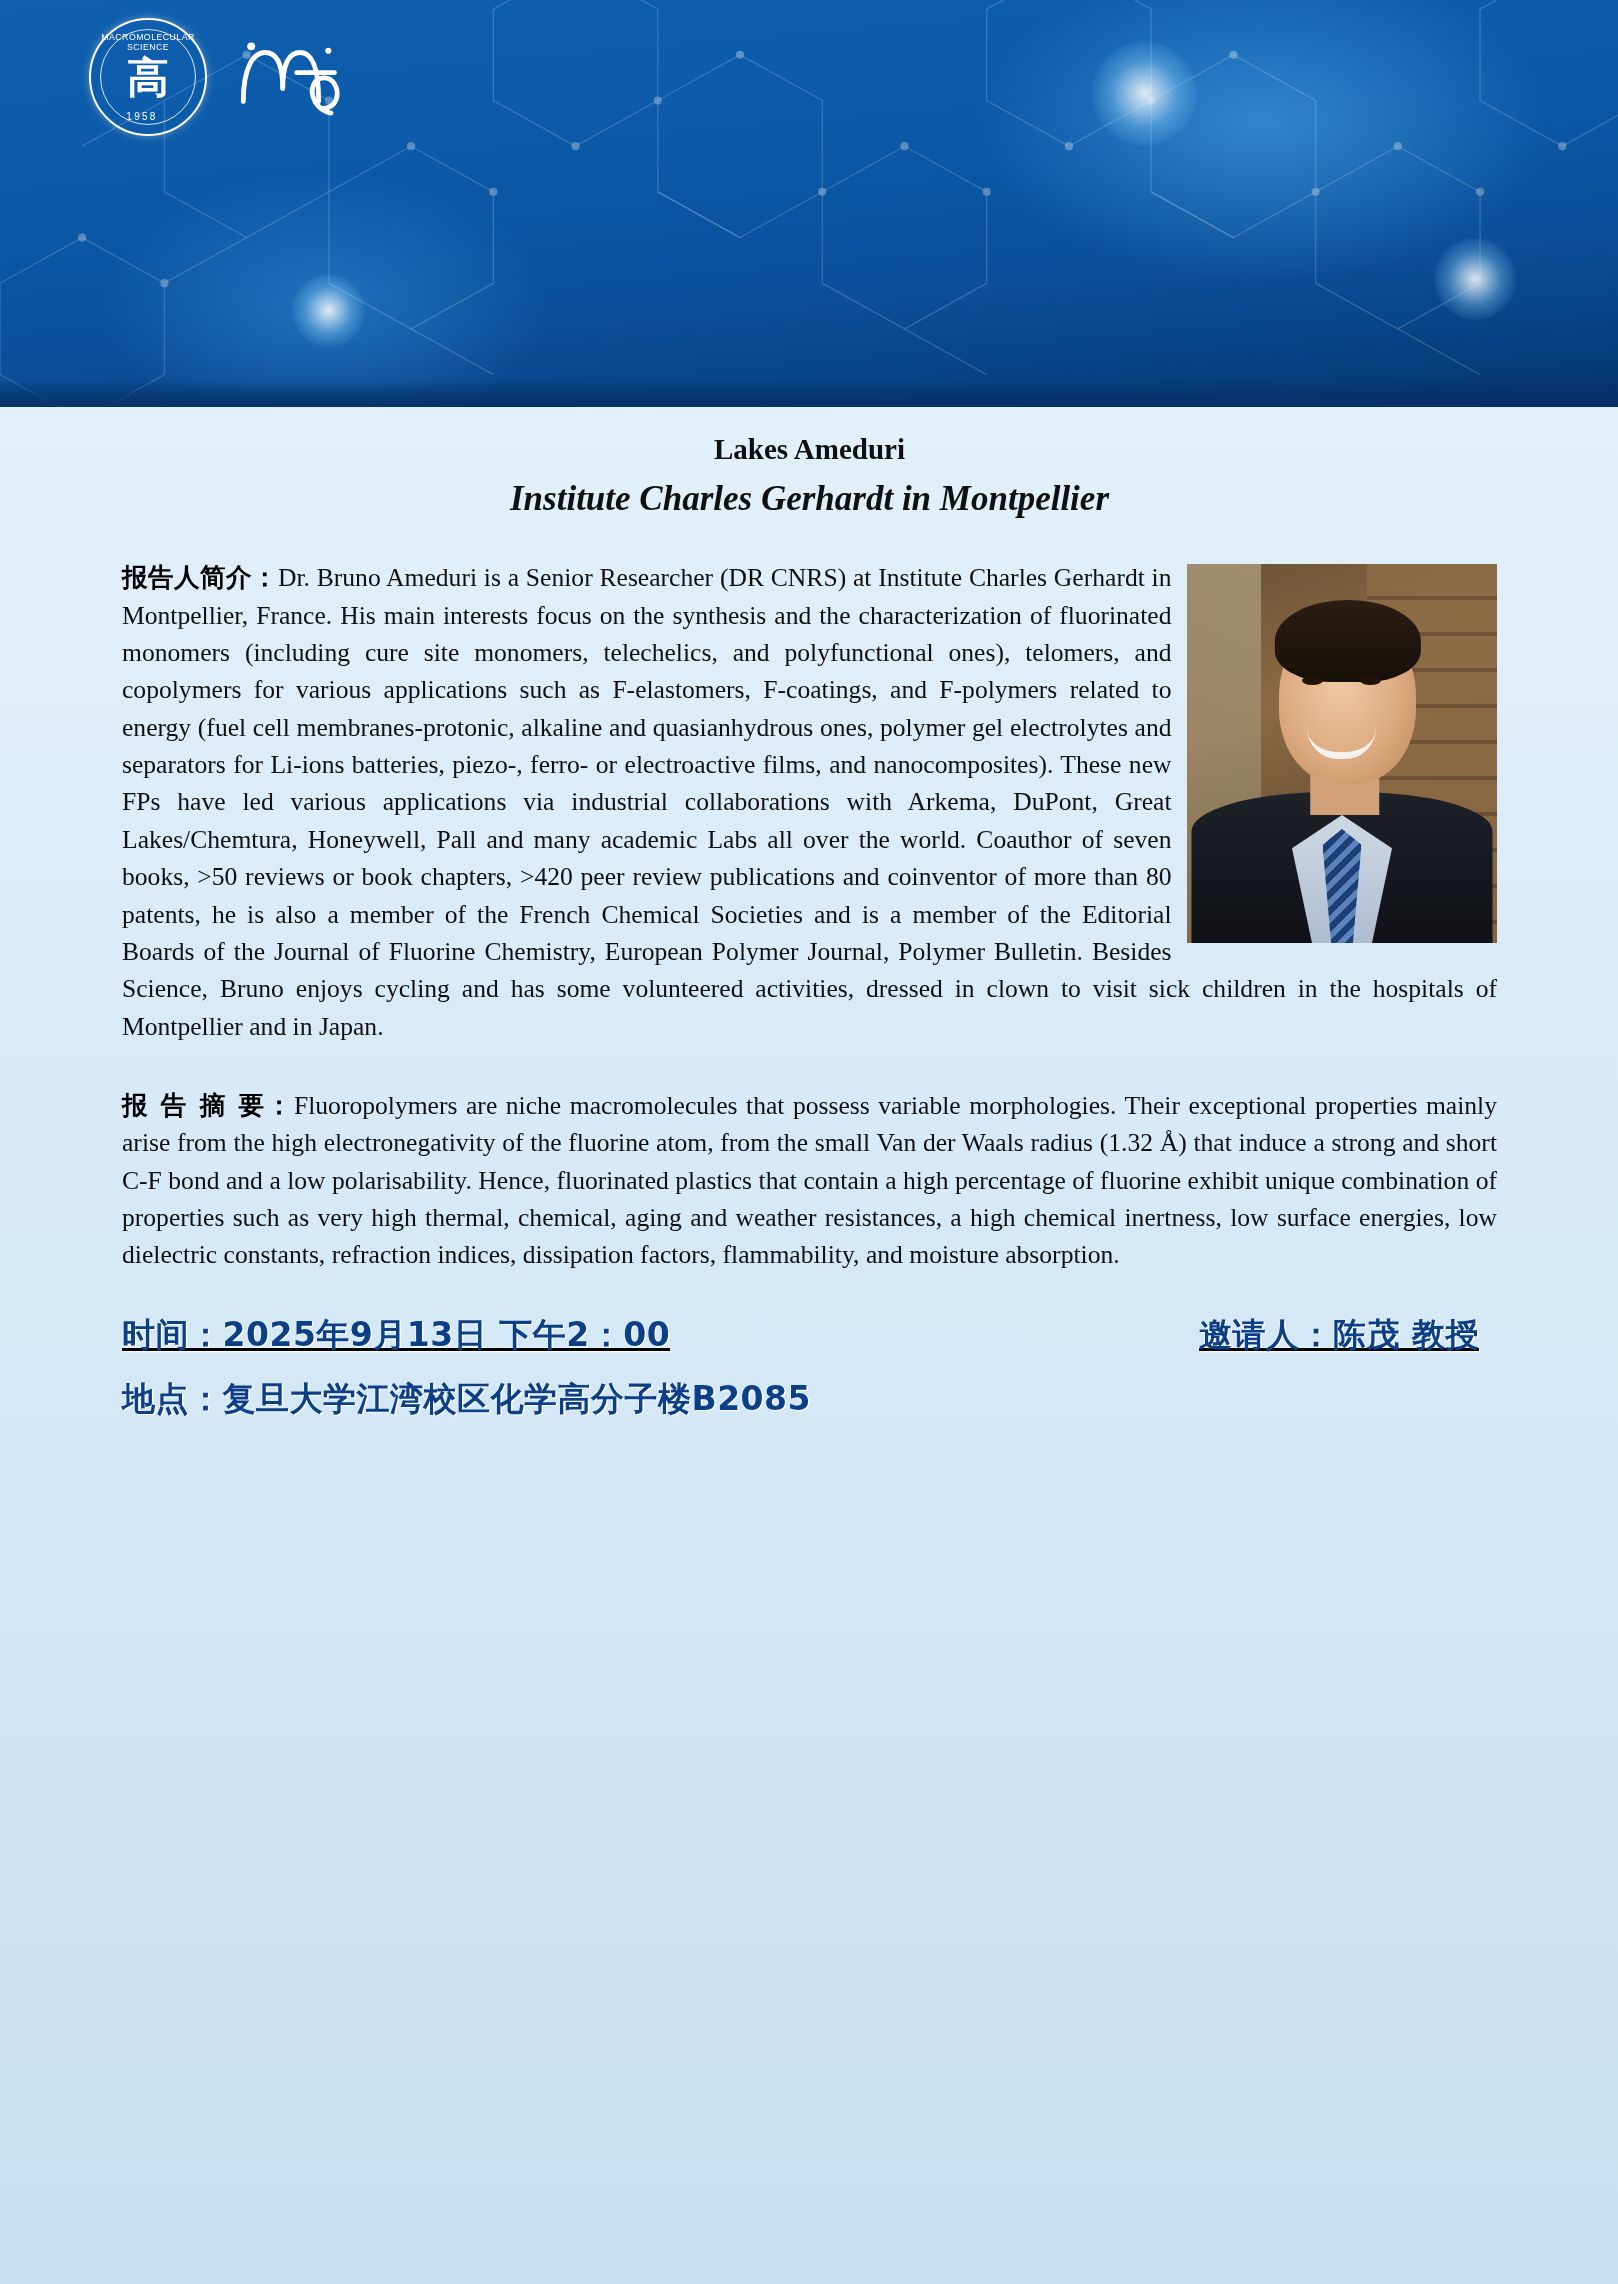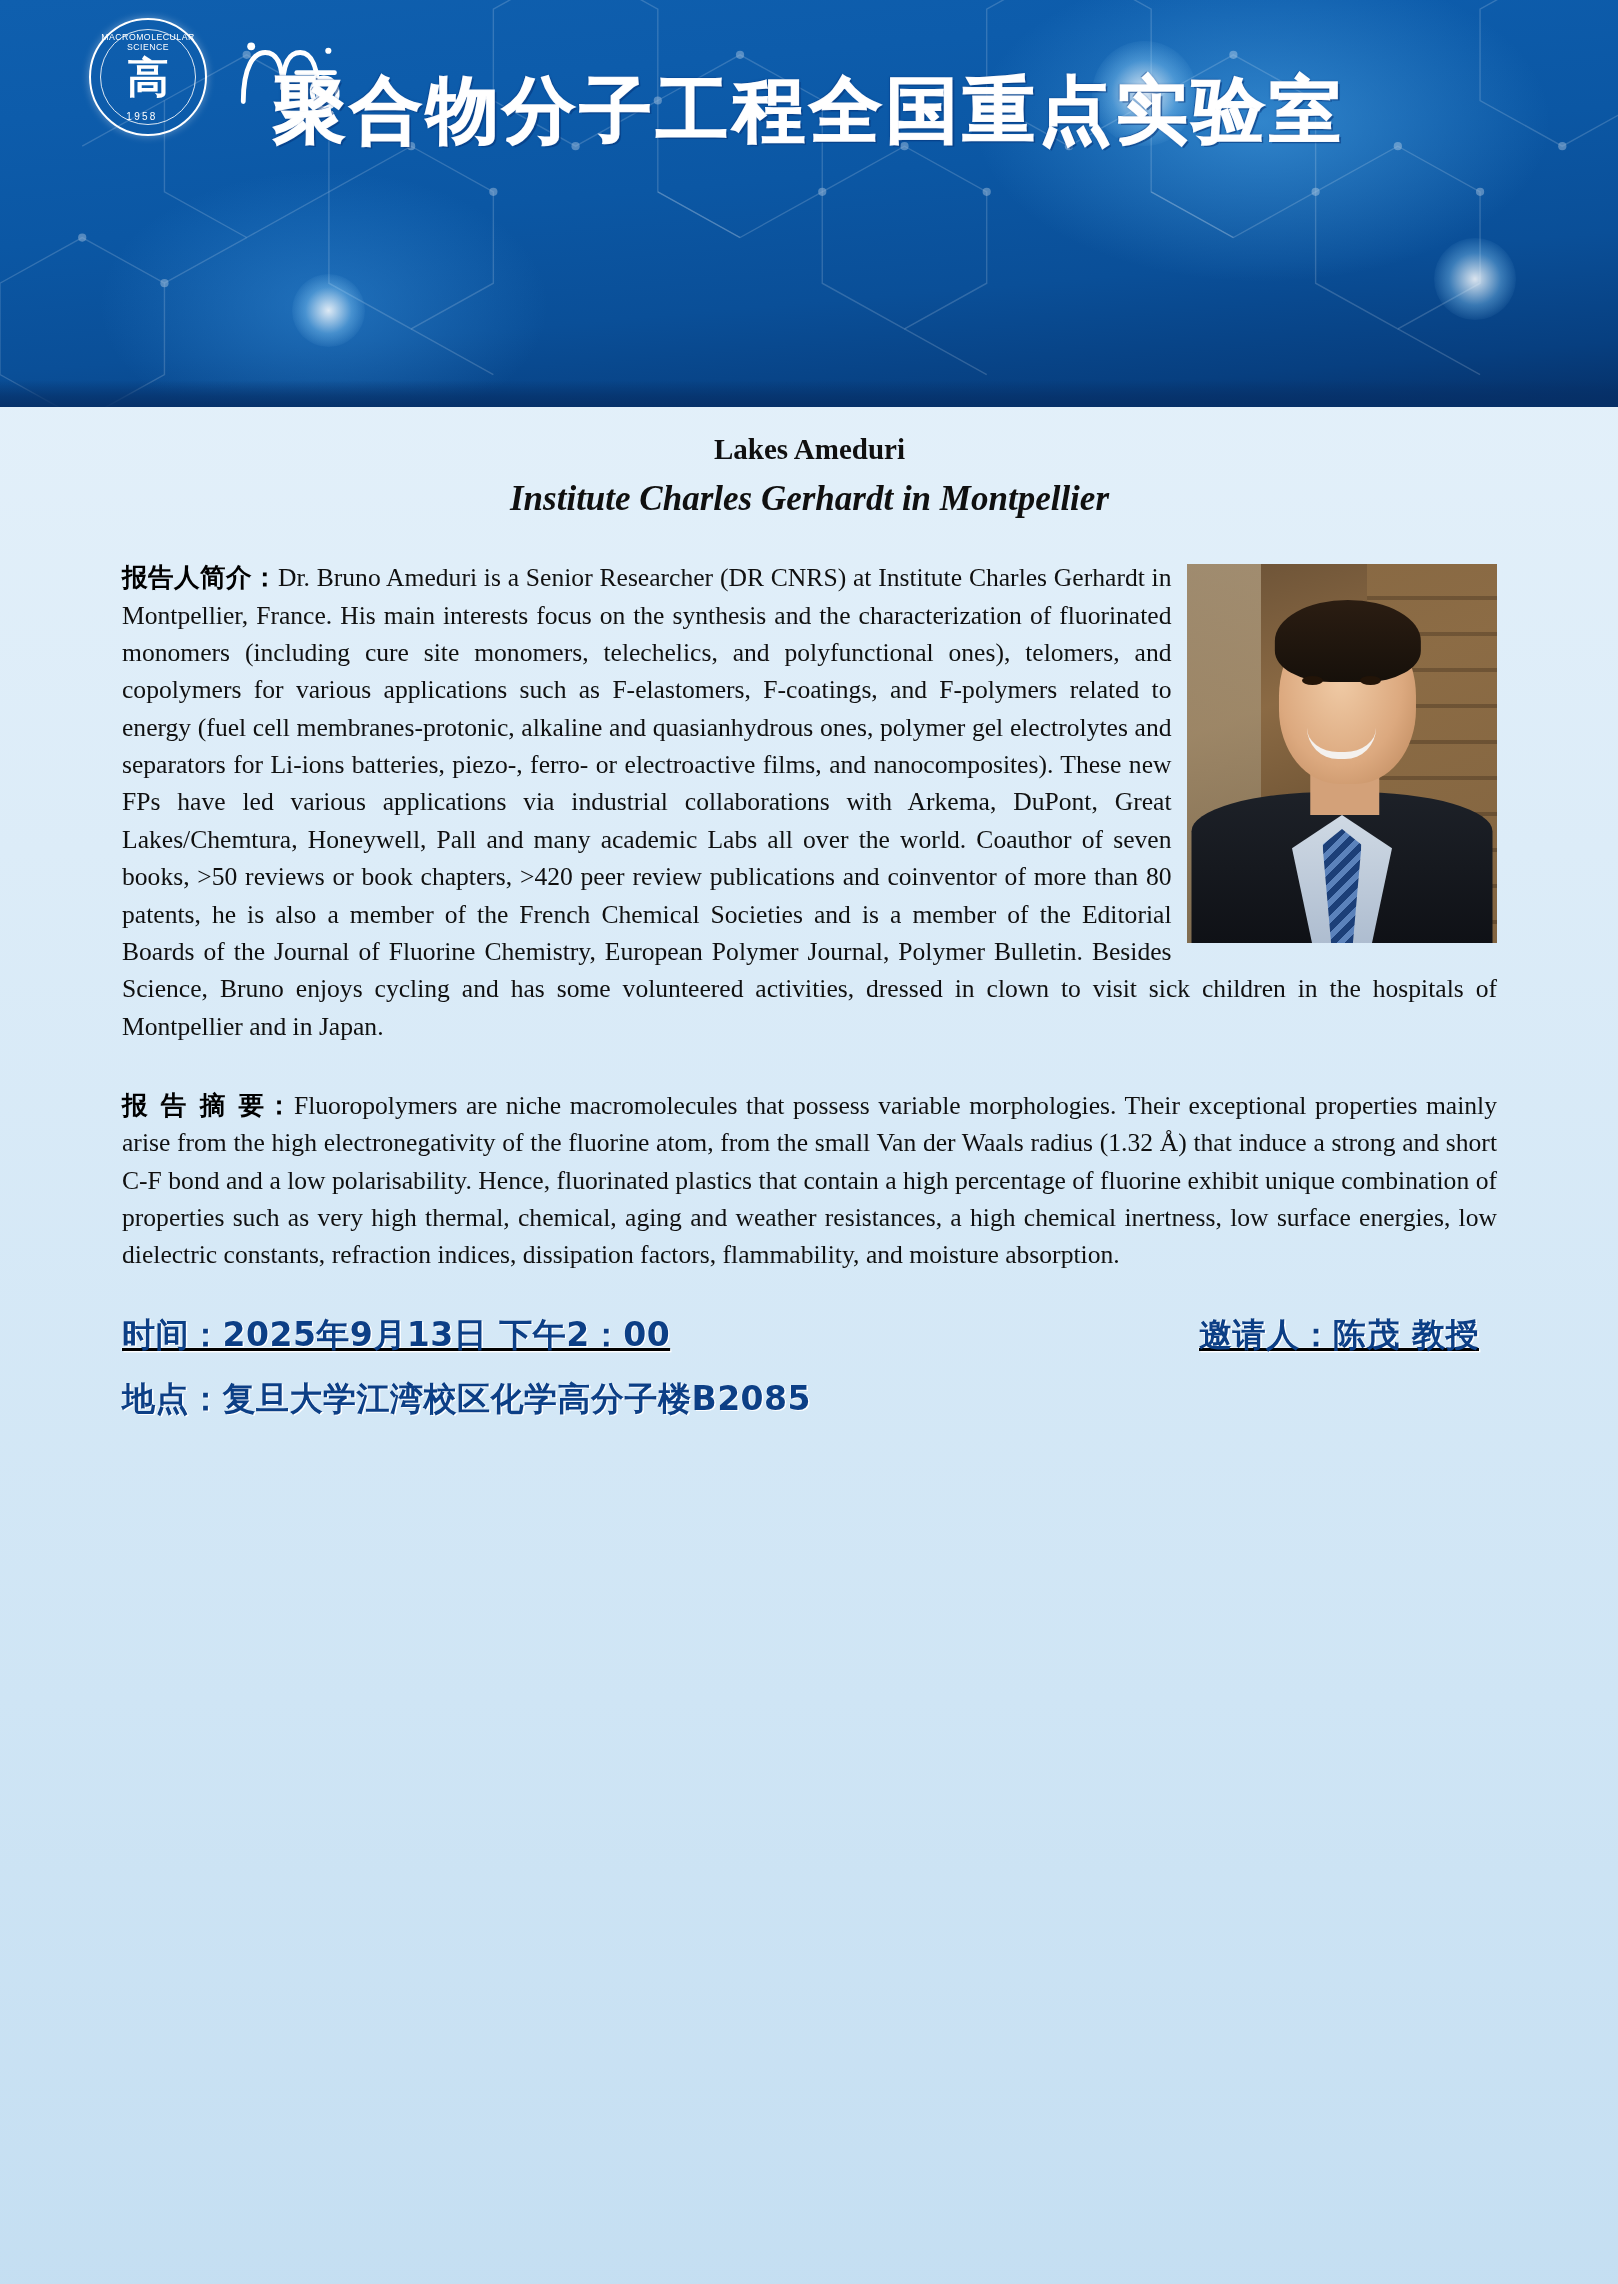--- a/index.html
+++ b/index.html
@@ -399,21 +399,20 @@
             <path d="M206 186 C244 186 248 150 236 130 C224 110 196 112 188 132 C178 156 196 190 228 196"></path>
             <path d="M150 104 L236 104"></path>
           </g>
           <circle cx="46" cy="44" r="9" fill="#ffffff"></circle>
           <circle cx="222" cy="54" r="7" fill="#ffffff"></circle>
         </svg>
       </div>
     </div>
 
     <div class="banner-titles">
-      <div class="banner-title-2">聚合物分子工程全国重点实验室</div>
     </div>
 
     <div class="banner-bottom-fade"></div>
   </div>
 
   <div class="content">
 
     <div class="speaker-name">Lakes Ameduri</div>
     <div class="speaker-affil">Institute Charles Gerhardt in Montpellier</div>
 

